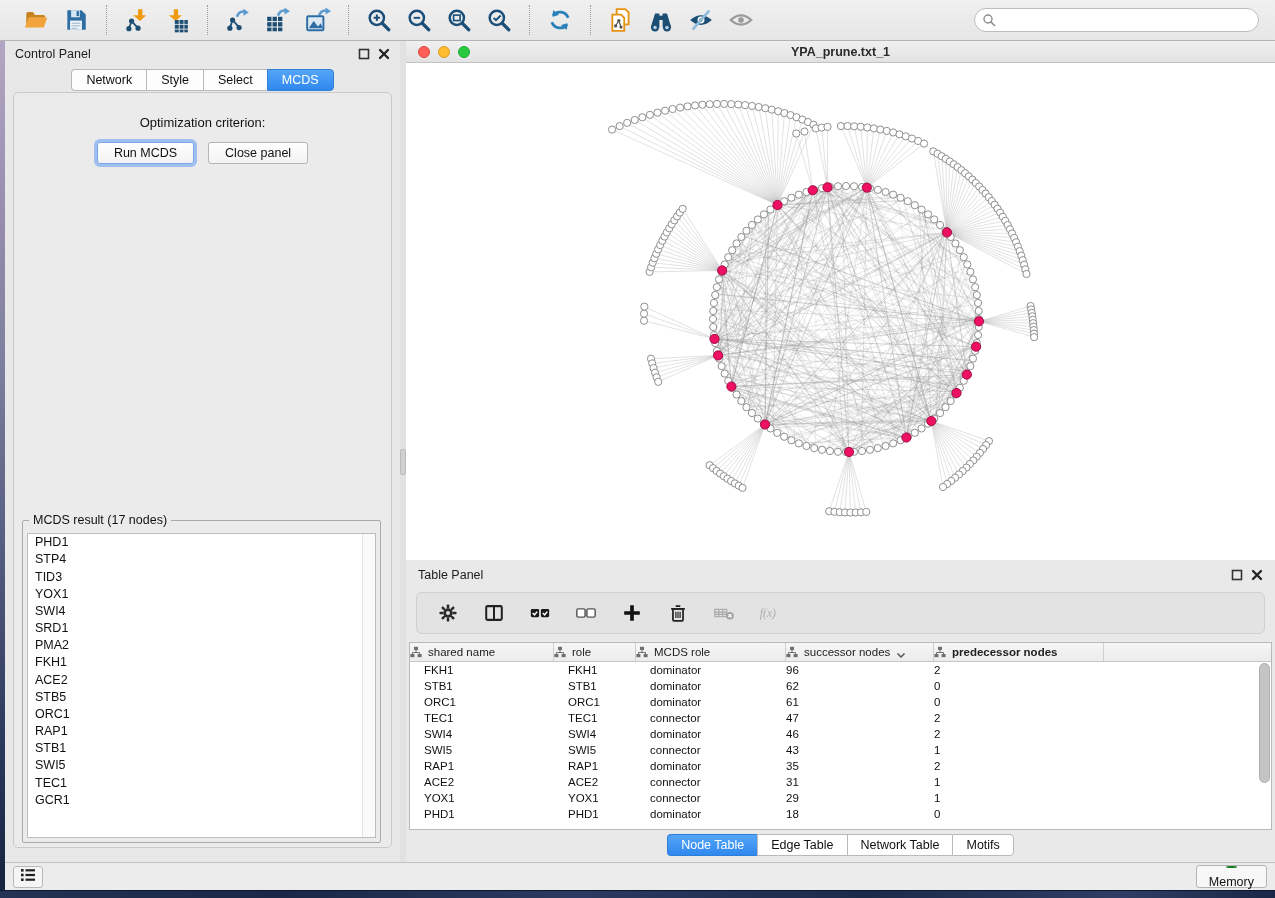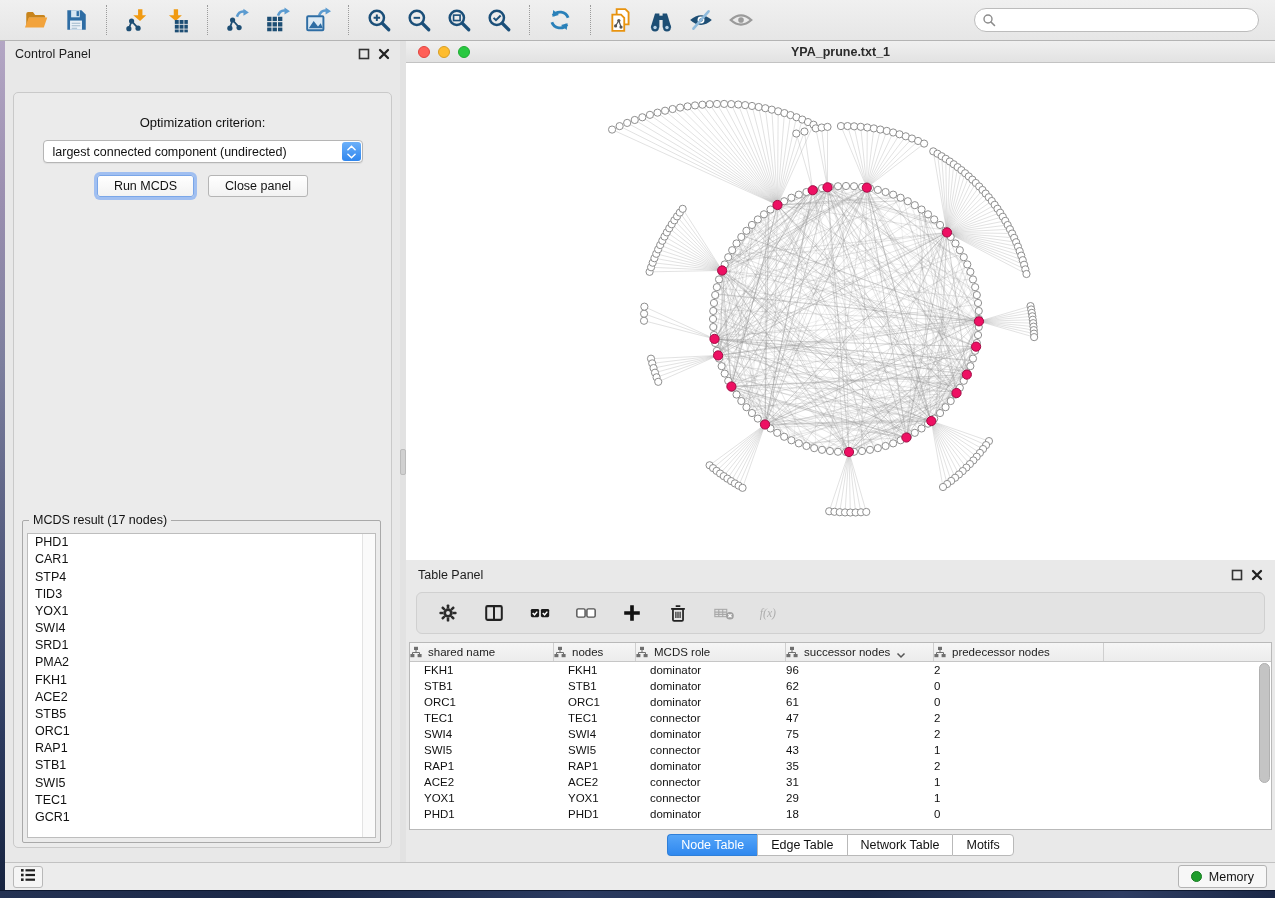--- a/index.html
+++ b/index.html
@@ -103,21 +103,21 @@
   .tp-tab:first-child { border-radius:4px 0 0 4px; }
   .tp-tab:last-child { border-radius:0 4px 4px 0; border-right:1px solid #b9b9b9; }
   .tp-tab.active { background:linear-gradient(#55a5f8,#2f88ef); color:#fff; border-color:#2f7fd8; }
 
   
   .status-bar { position:absolute; left:5px; top:862px; width:1270px; height:28px; background:#ececec; border-top:1px solid #c2c2c2; }
   .list-btn { position:absolute; left:8px; top:3px; width:30px; height:22px; background:#f5f5f5;
     border:1px solid #b8b8b8; border-radius:3px; display:flex; align-items:center; justify-content:center; }
   .list-btn svg { width:16px; height:14px; }
   .memory-btn { position:absolute; right:8px; top:2px; height:23px; background:#f7f7f7; border:1px solid #b3b3b3;
-    border-radius:3px; display:flex; align-items:center; gap:7px; padding:0 12px; font-size:12.5px; color:#111; }
+    border-radius:3px; display:flex; align-items:center; gap:7px; padding:0 12px; font-size:12.5px; color:#111;flex-direction:column; }
   .mem-dot { width:11px; height:11px; border-radius:50%; background:#1f9d2c; border:1px solid #157a20; }
 </style>
 </head>
 <body>
 
 <div class="screen">
 
   <div class="toolbar">
     <div id="toolbar-groups" style="display:flex;align-items:center;">
         <div class="tb-group">
@@ -311,43 +311,37 @@
               <rect x="1.5" y="1.5" width="9" height="9" fill="none" stroke="#333" stroke-width="1.6"></rect>
             </svg>
           </span>
         <span class="win-btn">
             <svg viewBox="0 0 12 12">
               <path d="M2 2 10 10M10 2 2 10" stroke="#222" stroke-width="2.3" stroke-linecap="round"></path>
             </svg>
           </span>
       </span>
     </div>
+    <div class="cp-tabs" id="cp-tabs">
+        <div class="cp-tab">Network</div>
+        <div class="cp-tab">Style</div>
+        <div class="cp-tab">Select</div>
+        <div class="cp-tab active">MCDS</div>
+      </div>
     <div class="cp-card">
       <div class="opt-label">Optimization criterion:</div>
-      <div class="select-box">
-        <span>largest connected component (undirected)</span>
-        <span class="select-stepper">
-          <svg viewBox="0 0 10 6">
-              <path d="M1 5 L5 1 L9 5" fill="none" stroke="#fff" stroke-width="1.6" stroke-linecap="round"></path>
-            </svg>
-          <svg viewBox="0 0 10 6">
-              <path d="M1 1 L5 5 L9 1" fill="none" stroke="#fff" stroke-width="1.6" stroke-linecap="round"></path>
-            </svg>
-        </span>
-      </div>
       <div class="btn-row">
         <button class="mac-btn focus-ring">Run MCDS</button>
         <button class="mac-btn">Close panel</button>
       </div>
       <fieldset class="mcds-fieldset">
         <legend>MCDS result (17 nodes)</legend>
         <div class="mcds-list" id="mcds-list">
           <div class="mcds-scroll"></div>
         <div class="mcds-item">PHD1</div>
-            <div class="mcds-item">CAR1</div>
             <div class="mcds-item">STP4</div>
             <div class="mcds-item">TID3</div>
             <div class="mcds-item">YOX1</div>
             <div class="mcds-item">SWI4</div>
             <div class="mcds-item">SRD1</div>
             <div class="mcds-item">PMA2</div>
             <div class="mcds-item">FKH1</div>
             <div class="mcds-item">ACE2</div>
             <div class="mcds-item">STB5</div>
             <div class="mcds-item">ORC1</div>
@@ -1276,21 +1270,21 @@
               </svg></span>
             <span>shared name</span>
           </div>
           <div class="tt-hcell" style="width: 82px;">
             <span class="treeicon"><svg viewBox="0 0 12 12">
                 <path d="M6 4v2M2.5 8V6.5h7V8" stroke="#6f6f6f" stroke-width="1" fill="none"></path>
                 <rect x="4" y="0.8" width="4" height="3.2" fill="#6f6f6f"></rect>
                 <rect x="0.4" y="8" width="4" height="3.2" fill="#6f6f6f"></rect>
                 <rect x="7.6" y="8" width="4" height="3.2" fill="#6f6f6f"></rect>
               </svg></span>
-            <span>nodes</span>
+            <span>role</span>
           </div>
           <div class="tt-hcell" style="width: 150px;">
             <span class="treeicon"><svg viewBox="0 0 12 12">
                 <path d="M6 4v2M2.5 8V6.5h7V8" stroke="#6f6f6f" stroke-width="1" fill="none"></path>
                 <rect x="4" y="0.8" width="4" height="3.2" fill="#6f6f6f"></rect>
                 <rect x="0.4" y="8" width="4" height="3.2" fill="#6f6f6f"></rect>
                 <rect x="7.6" y="8" width="4" height="3.2" fill="#6f6f6f"></rect>
               </svg></span>
             <span>MCDS role</span>
           </div>
@@ -1299,21 +1293,21 @@
                 <path d="M6 4v2M2.5 8V6.5h7V8" stroke="#6f6f6f" stroke-width="1" fill="none"></path>
                 <rect x="4" y="0.8" width="4" height="3.2" fill="#6f6f6f"></rect>
                 <rect x="0.4" y="8" width="4" height="3.2" fill="#6f6f6f"></rect>
                 <rect x="7.6" y="8" width="4" height="3.2" fill="#6f6f6f"></rect>
               </svg></span>
             <span>successor nodes</span>
             <span style="width: 10px; height: 7px;"><svg viewBox="0 0 10 7">
                 <path d="M1.5 1.5 5 5l3.5-3.5" fill="none" stroke="#555" stroke-width="1.5"></path>
               </svg></span>
           </div>
-          <div class="tt-hcell" style="width: 170px;">
+          <div class="tt-hcell" style="width: 170px; font-weight: bold;">
             <span class="treeicon"><svg viewBox="0 0 12 12">
                 <path d="M6 4v2M2.5 8V6.5h7V8" stroke="#6f6f6f" stroke-width="1" fill="none"></path>
                 <rect x="4" y="0.8" width="4" height="3.2" fill="#6f6f6f"></rect>
                 <rect x="0.4" y="8" width="4" height="3.2" fill="#6f6f6f"></rect>
                 <rect x="7.6" y="8" width="4" height="3.2" fill="#6f6f6f"></rect>
               </svg></span>
             <span>predecessor nodes</span>
           </div>
           <div class="tt-hcell" style="flex: 1 1 0%;"></div>
         </div>
@@ -1343,21 +1337,21 @@
             <div class="tt-cell left" style="width: 144px;">TEC1</div>
             <div class="tt-cell left" style="width: 82px;">TEC1</div>
             <div class="tt-cell left" style="width: 150px;">connector</div>
             <div class="tt-cell right" style="width: 148px;">47</div>
             <div class="tt-cell right" style="width: 170px;">2</div>
           </div>
           <div class="tt-row">
             <div class="tt-cell left" style="width: 144px;">SWI4</div>
             <div class="tt-cell left" style="width: 82px;">SWI4</div>
             <div class="tt-cell left" style="width: 150px;">dominator</div>
-            <div class="tt-cell right" style="width: 148px;">75</div>
+            <div class="tt-cell right" style="width: 148px;">46</div>
             <div class="tt-cell right" style="width: 170px;">2</div>
           </div>
           <div class="tt-row">
             <div class="tt-cell left" style="width: 144px;">SWI5</div>
             <div class="tt-cell left" style="width: 82px;">SWI5</div>
             <div class="tt-cell left" style="width: 150px;">connector</div>
             <div class="tt-cell right" style="width: 148px;">43</div>
             <div class="tt-cell right" style="width: 170px;">1</div>
           </div>
           <div class="tt-row">

